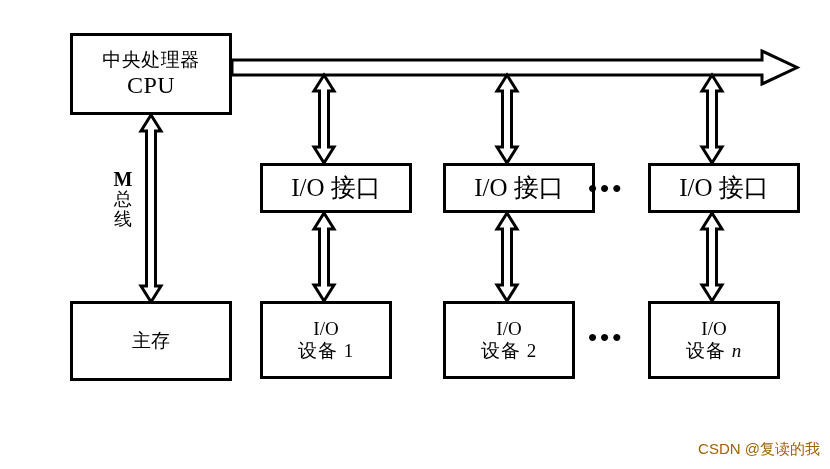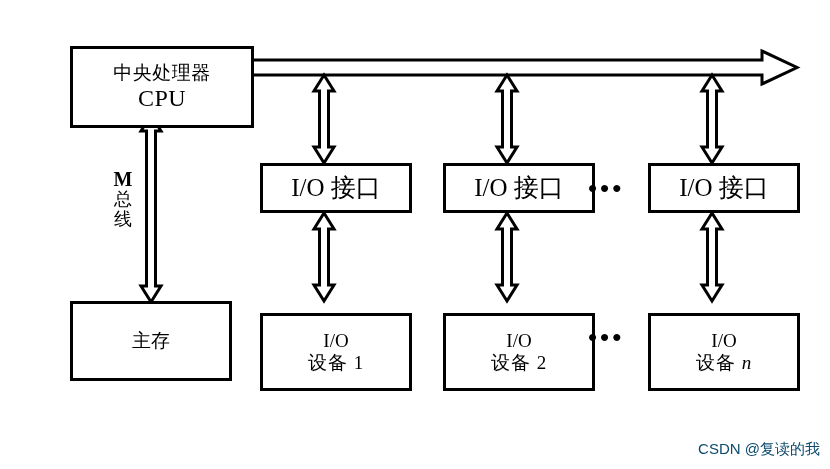--- a/index.html
+++ b/index.html
@@ -38,22 +38,22 @@
     color: #000000;
   }
   .box-line {
     display: block;
     white-space: nowrap;
     text-align: center;
   }
   
   #box-cpu {
     left: 70px;
-    top: 46px;
-    width: 184px;
+    top: 33px;
+    width: 162px;
     height: 82px;
     font-size: 19px;
   }
   #box-cpu .cpu-cn { font-size: 19px; letter-spacing: 0.5px; }
   #box-cpu .cpu-en { font-size: 24px; letter-spacing: 0.5px; }
   
   #box-main-memory {
     left: 70px;
     top: 301px;
     width: 162px;
@@ -66,24 +66,23 @@
     width: 152px;
     height: 50px;
     font-size: 25px;
   }
   #box-iface-1 { left: 260px; }
   #box-iface-2 { left: 443px; }
   #box-iface-n { left: 648px; }
   
   .device-box {
     top: 301px;
-    width: 152px;
+    width: 132px;
     height: 78px;
     font-size: 18px;
-    margin-top: 12px;
   }
   #box-device-1 { left: 260px; }
   #box-device-2 { left: 443px; }
   #box-device-n { left: 648px; }
   .device-box .dev-line1 { font-size: 19px; }
   .device-box .dev-line2 { font-size: 19px; letter-spacing: 1px; }
   .italic-n { font-style: italic; font-family: "Liberation Serif", serif; }
   
   .ellipsis {
     position: absolute;
@@ -127,21 +126,21 @@
     font-size: 21px;
     color: #000000;
     letter-spacing: 1px;
   }
   
   #watermark {
     position: absolute;
     right: 10px;
     bottom: 10px;
     font-size: 15px;
-    color: #0c4a6e;
+    color: #a16207;
     font-family: "Liberation Sans", sans-serif;
     white-space: nowrap;
   }
 </style>
 </head>
 <body>
 
 <div id="figure-root">
 
   <svg id="diagram-svg" viewBox="0 0 830 469">

